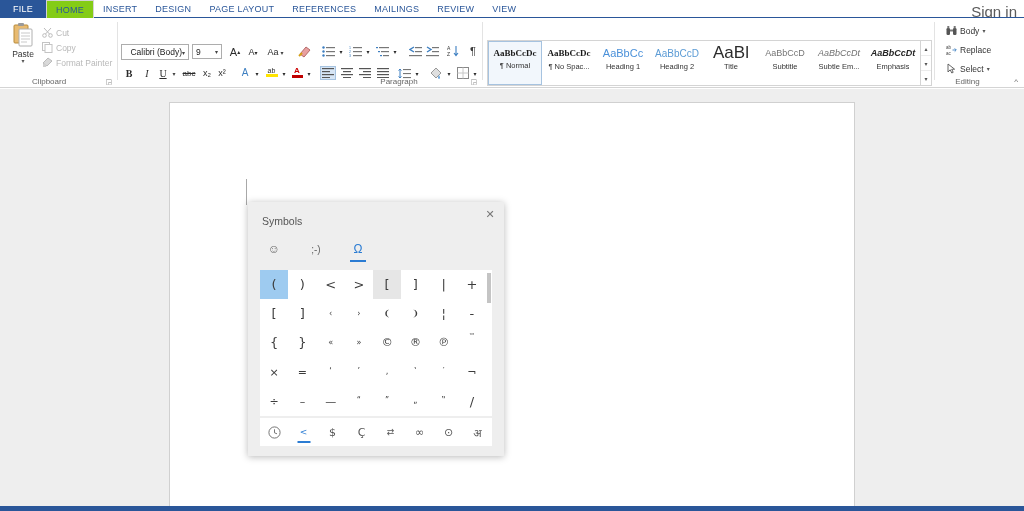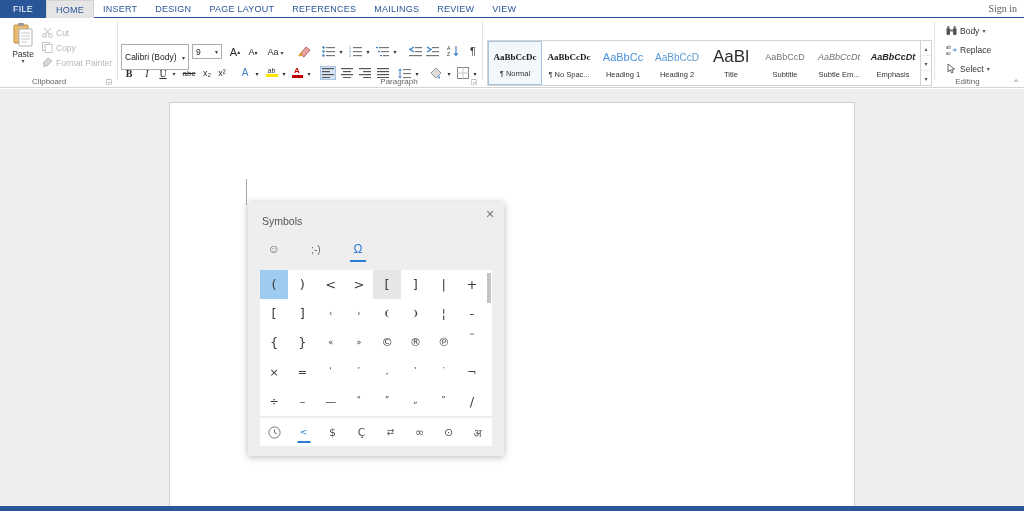--- a/index.html
+++ b/index.html
@@ -38,26 +38,26 @@
   }
   .tab.file {
     background: #2a5699; color: #ffffff;
     padding: 0 13px; font-weight: normal;
   }
   .tab.active {
     color: #2a5699;
     border-left: 1px solid #d4d4d4;
     border-right: 1px solid #d4d4d4;
     border-top: 1px solid #d4d4d4;
-    background: #e5e5e5;
+    background: #84cc16;
     position: relative; z-index: 3;
   }
   .signin {
     position: absolute; right: 7px; top: 3px;
-    font-size: 10px; color: #5a5a5a; font-family: Liberation Serif, serif;
+    font-size: 15px; color: #5a5a5a;
   }
 
   
   .ribbon {
     position: absolute; top: 18px; left: 0;
     width: 1024px; height: 70px;
     background: #ffffff;
     border-bottom: 1px solid #d4d4d4;
     box-sizing: border-box;
   }
@@ -93,25 +93,25 @@
     position: absolute; left: 42px;
     font-size: 8.5px; color: #b8b8b8;
     display: flex; align-items: center; gap: 3px;
     cursor: default;
   }
   .clip-ico { width: 11px; height: 11px; display:inline-block; position: relative;}
 
   
   .fontname {
     position: absolute; left: 121px; top: 26px;
-    width: 68px; height: 26px;
+    width: 68px; height: 16px;
     border: 1px solid #adadad; background: #fff;
     box-sizing: border-box;
     font-size: 8.5px; color: #222;
-    display: flex; align-items: center;
+    display: flex; align-items: center; text-align: right;
   }
   .fontname span.v { padding-left: 3px; flex: 1; overflow: hidden; white-space: nowrap;}
   .fontsize {
     position: absolute; left: 192px; top: 26px;
     width: 30px; height: 15px;
     border: 1px solid #adadad; background: #fff;
     box-sizing: border-box;
     font-size: 8.5px; color: #222;
     display: flex; align-items: center;
   }
@@ -144,21 +144,21 @@
   }
   .style-item.active { border: 1px solid #a6c3e0; background: #f2f7fc;}
   .style-prev {
     flex: 1; display:flex; align-items:center; justify-content:center;
     font-size: 9px; white-space: nowrap; overflow: hidden;
     width: 100%; text-align:center;
   }
   .style-name {
     font-size: 7.5px; color: #333; white-space: nowrap;
     overflow: hidden; max-width: 52px; text-align: center;
-    padding-bottom: 6px;
+    padding-bottom: 14px;
   }
   .gal-scroll {
     position: absolute; left: 921px; top: 22px;
     width: 11px; height: 46px;
     border: 1px solid #d4d4d4; border-left: none;
     background: #fff; box-sizing: border-box;
     display: flex; flex-direction: column;
   }
   .gal-scroll div {
     flex: 1; display:flex; align-items:center; justify-content:center;

